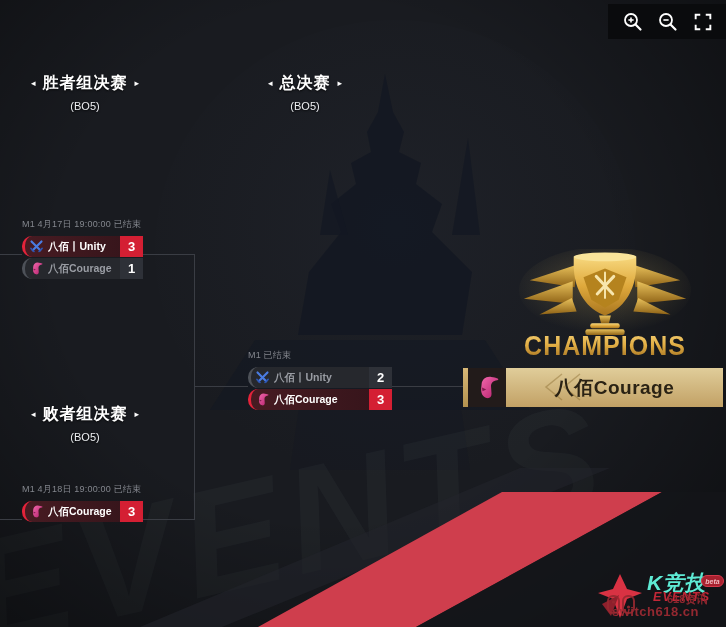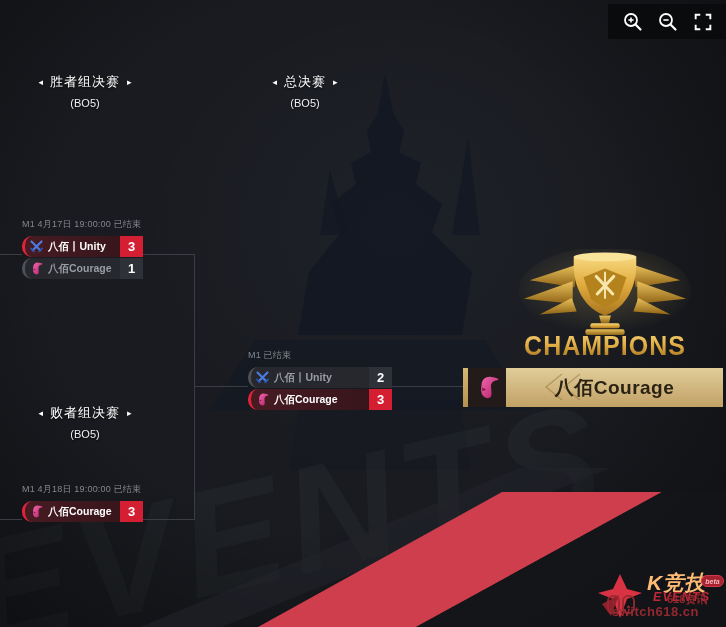--- a/index.html
+++ b/index.html
@@ -20,21 +20,21 @@
   
   .viewer-controls{position:absolute;top:4px;right:0;height:35px;background:#0a0b0d;
                    display:flex;align-items:center;gap:9px;padding:0 10px 0 12px;}
   .vc-btn{width:26px;height:26px;display:flex;align-items:center;justify-content:center;
           cursor:pointer;background:transparent;border:none;padding:0;}
 
   
   .round-label{position:absolute;width:140px;text-align:center;color:#fff;}
   .round-title-line{display:flex;align-items:center;justify-content:center;gap:7px;}
   .round-arrow{font-size:9px;color:#fefefe;cursor:pointer;line-height:1;}
-  .round-title{font-size:13px;font-weight:normal;letter-spacing:1px;
+  .round-title{font-size:16px;font-weight:bold;letter-spacing:1px;
                text-shadow:0 1px 2px rgba(0,0,0,.8);}
   .round-bo{font-size:11px;font-weight:normal;color:#eceef1;margin-top:6px;
             text-shadow:0 1px 2px rgba(0,0,0,.8);}
 
   
   .match{position:absolute;width:121px;}
   .match-header{font-size:9px;color:#83868d;margin-bottom:5px;white-space:nowrap;
                 letter-spacing:.2px;}
   .team-row{display:flex;align-items:stretch;height:21px;margin-bottom:1px;
             background:#26282d;border-left:3px solid #4d5158;cursor:pointer;border-radius:10px;}
@@ -61,21 +61,21 @@
   .banner-logo{position:absolute;left:468px;top:368px;width:38px;height:39px;
                background:#221b1a;display:flex;align-items:center;justify-content:center;}
   .banner-gold{position:absolute;left:506px;top:368px;width:217px;height:39px;
                background:linear-gradient(180deg,#e0cd9a,#c2a165);
                display:flex;align-items:center;justify-content:center;overflow:hidden;}
   .banner-chevrons{position:absolute;left:34px;top:0;}
   .banner-team{position:relative;font-size:19px;font-weight:bold;color:#2a2214;letter-spacing:.5px;}
 
   
   .brand-cn{position:absolute;left:647px;top:569px;font-size:21px;font-weight:bold;
-            font-style:italic;color:#fdba74;letter-spacing:.5px;}
+            font-style:italic;color:#5eead4;letter-spacing:.5px;}
   .beta-pill{position:absolute;left:701px;top:575px;width:23px;height:12px;border-radius:7px;
              background:#a8212f;border:1px solid #d4394b;color:#f0b9bf;font-size:7px;
              font-weight:bold;display:flex;align-items:center;justify-content:center;
              font-style:italic;}
   .brand-en{position:absolute;left:653px;top:590px;font-size:12.5px;font-weight:bold;
             font-style:italic;color:#c22737;letter-spacing:1.2px;}
   .wm-1{position:absolute;left:667px;top:592px;font-size:11px;font-weight:bold;
         color:rgba(150,40,48,.92);}
   .wm-2{position:absolute;left:612px;top:604px;font-size:13px;font-weight:bold;
         color:rgba(158,42,51,.92);letter-spacing:.5px;}

